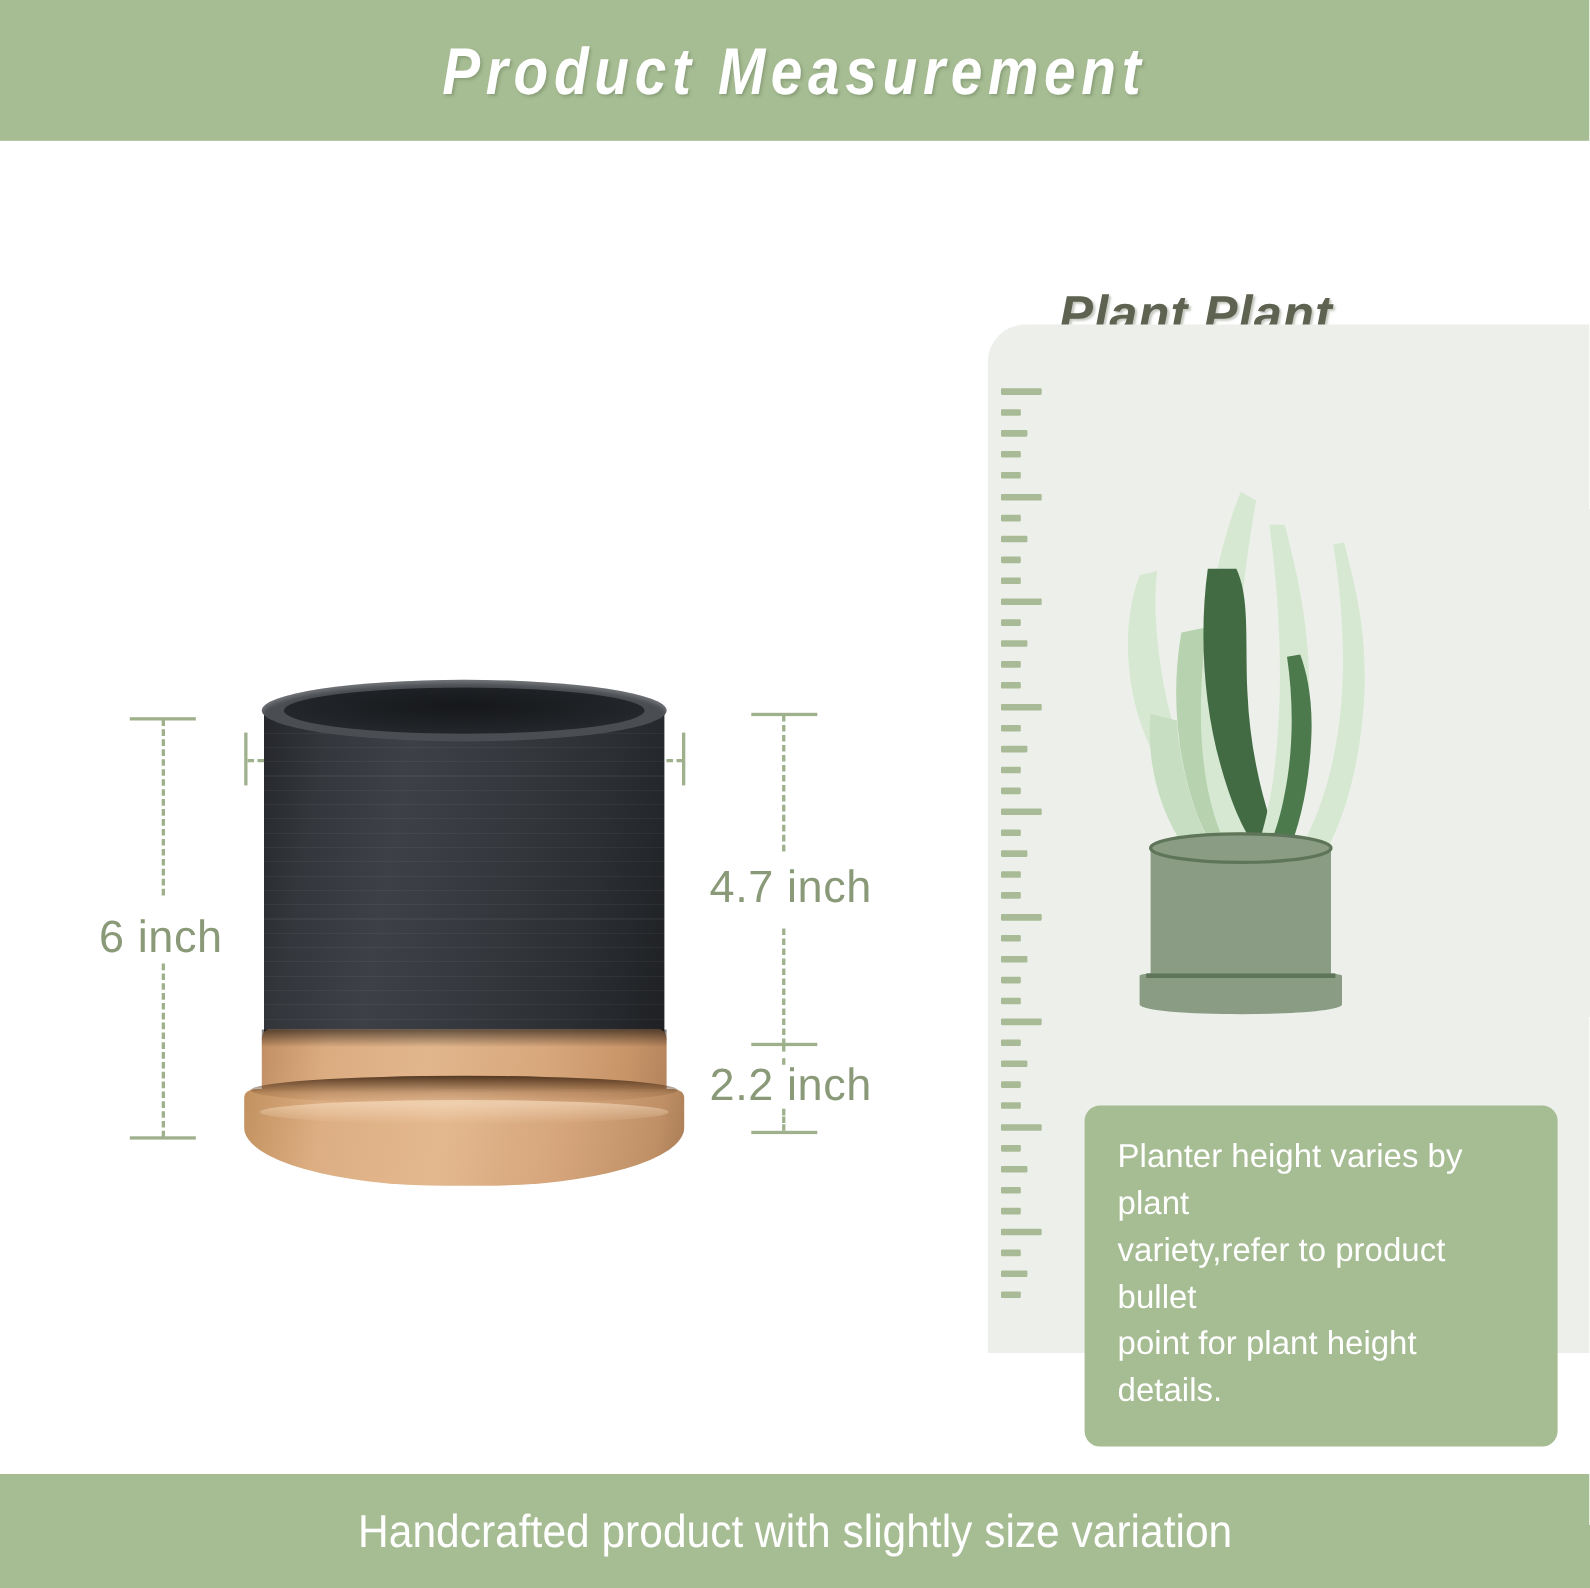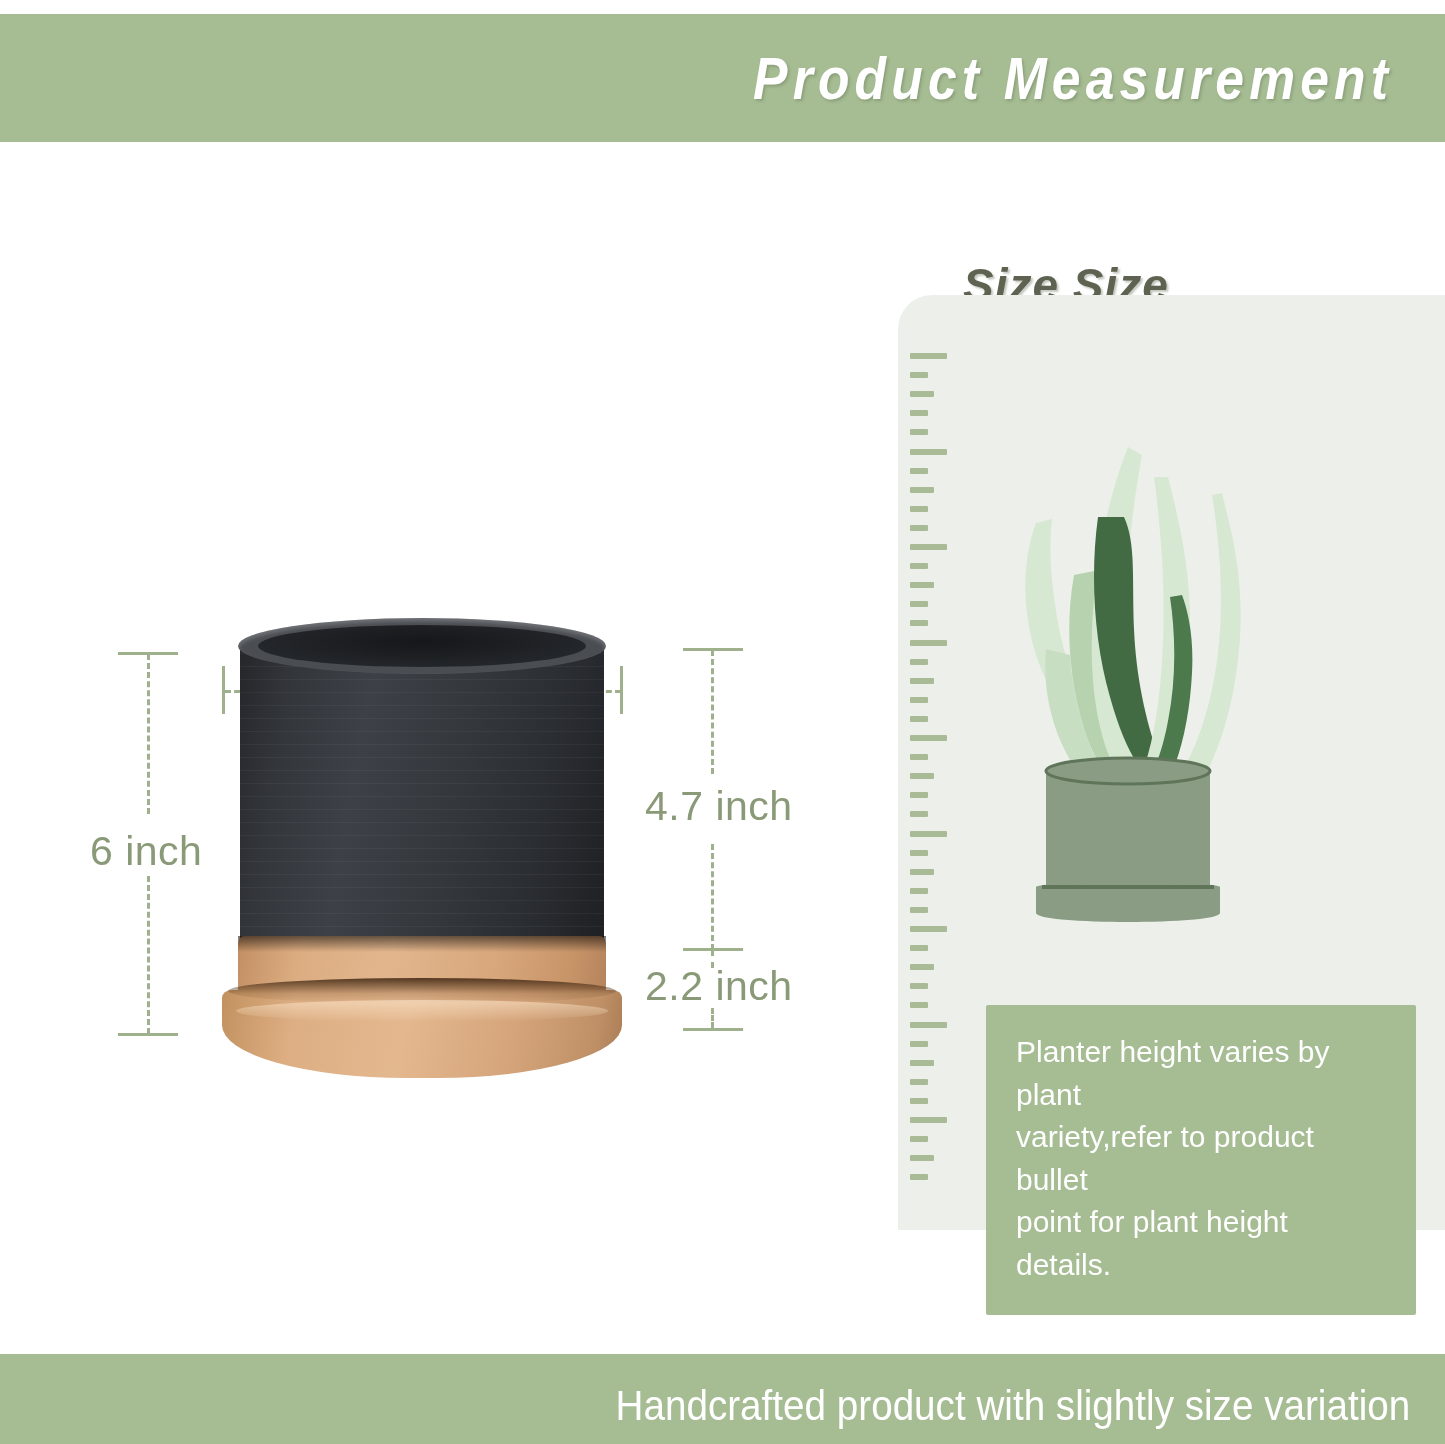--- a/index.html
+++ b/index.html
@@ -17,22 +17,21 @@
   }
 
   
   .banner {
     position: absolute;
     left: 0;
     width: 1445px;
     background: #a6bc93;
     display: flex;
     align-items: center;
-    justify-content: flex-end;
-    margin-top: 14px;
+    justify-content: center;
   }
   #top-banner {
     top: 0;
     height: 128px;
   }
   #bottom-banner {
     top: 1340px;
     height: 104px;
   }
   .banner-title {
@@ -235,21 +234,21 @@
     letter-spacing: 0.3px;
   }
 
   
   #note-box {
     position: absolute;
     left: 986px; top: 1005px;
     width: 430px;
     box-sizing: border-box;
     background: #a6bc93;
-    border-radius: 2px;
+    border-radius: 14px;
     padding: 26px 30px 28px 30px;
   }
   #note-text {
     color: #ffffff;
     font-size: 30px;
     line-height: 1.42;
     white-space: pre-line;
   }
 </style>
 </head>
@@ -297,21 +296,21 @@
     <div class="pot-rim-outer"></div>
     <div class="pot-rim-inner"></div>
     <div class="pot-bottom-band"></div>
     <div class="pot-bottom-shadow"></div>
     <div class="saucer"></div>
     <div class="saucer-lip"></div>
     <div class="saucer-hi"></div>
   </div>
 </div>
 
-<div id="plant-size-title">Size Size</div>
+<div id="plant-size-title">Plant Plant</div>
 
 <div id="plant-panel">
 
   <div id="ruler">
       <div class="tick major" style="top: 0px; background: rgb(169, 187, 150);"></div>
       <div class="tick minor" style="top: 19.1px; background: rgb(169, 187, 150);"></div>
       <div class="tick mid" style="top: 38.2px; background: rgb(169, 187, 150);"></div>
       <div class="tick minor" style="top: 57.3px; background: rgb(169, 187, 150);"></div>
       <div class="tick minor" style="top: 76.4px; background: rgb(169, 187, 150);"></div>
       <div class="tick major" style="top: 95.5px; background: rgb(169, 187, 150);"></div>

